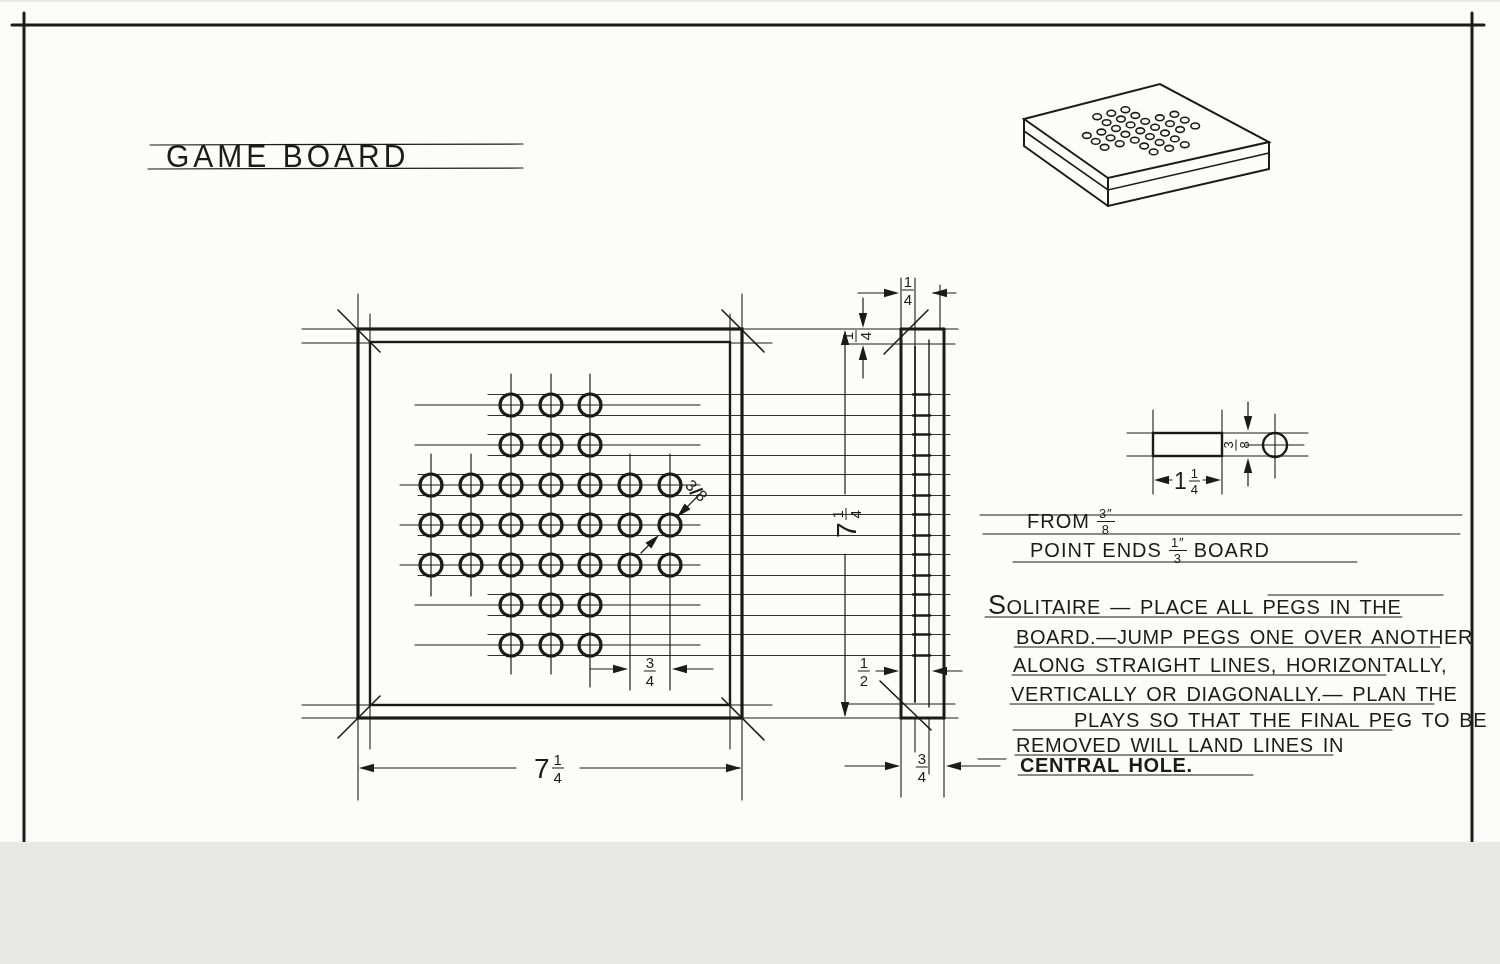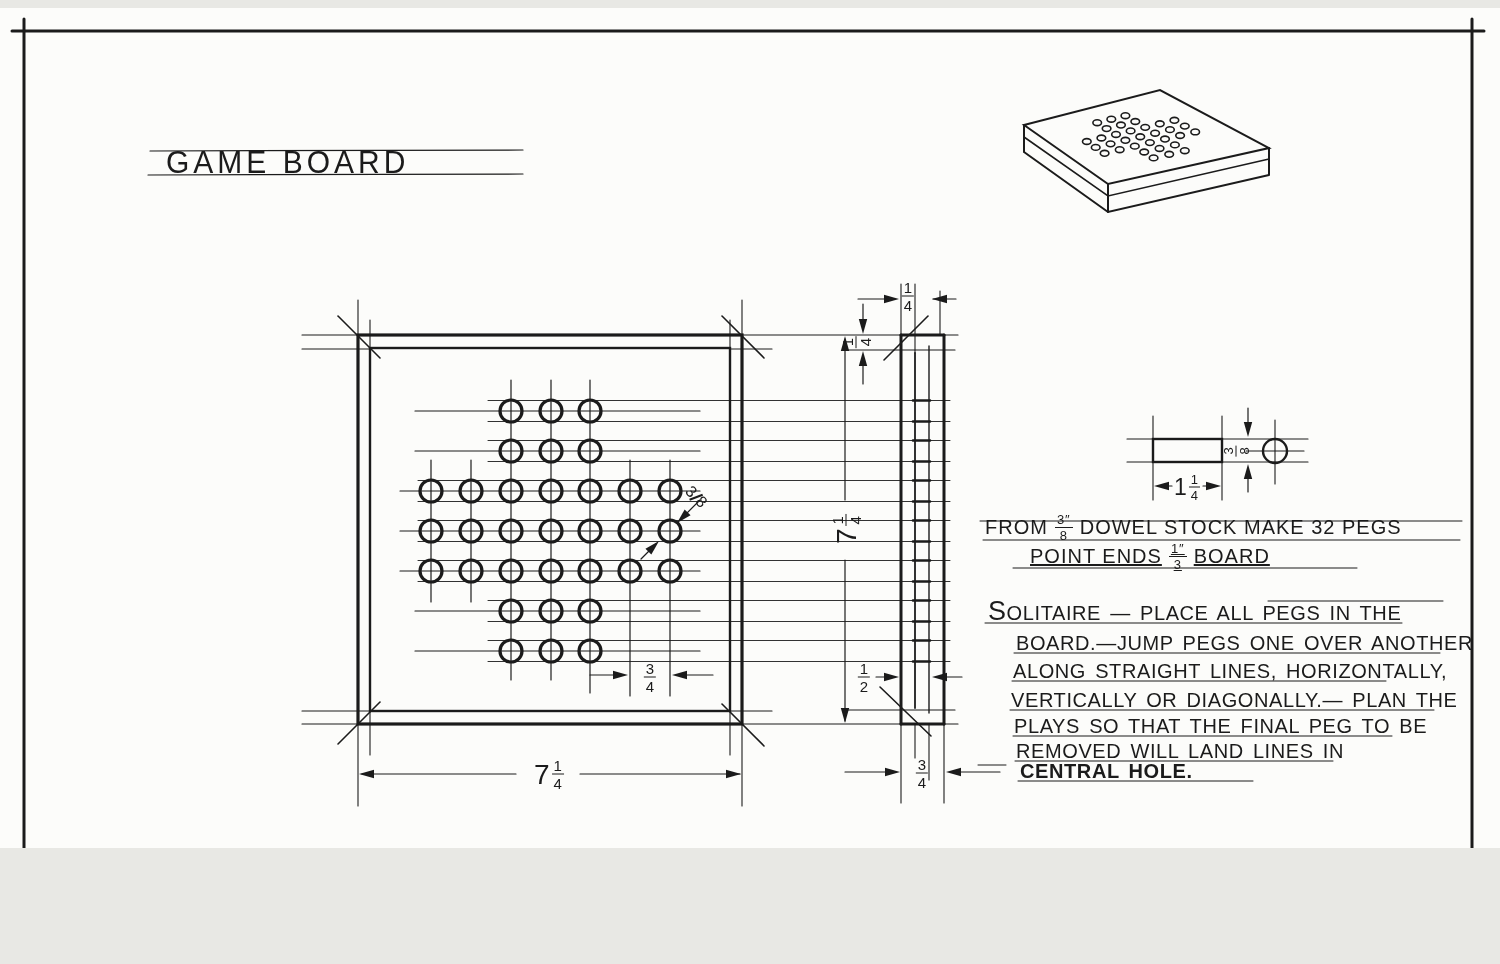--- a/index.html
+++ b/index.html
@@ -1,17 +1,17 @@
 <!DOCTYPE html>
 <html><head>
 <meta charset="utf-8">
 <style>
   html,body{margin:0;padding:0;background:#e8e8e4;}
   .sheet{
-    position:relative; width:1500px; height:840px; margin:8px auto;
+    position:relative; width:1500px; height:840px; margin:2px auto;
     background:#fcfcfa; overflow:hidden;
     font-family:"Liberation Sans", sans-serif; color:#1b1b1b;
   }
   svg#drawing{position:absolute;left:0;top:0;}
   .ov{position:absolute; white-space:nowrap;}
   .ctr{transform:translate(-50%,-50%);}
   .ctr-r90{transform:translate(-50%,-50%) rotate(-90deg);}
   .ctr-d45{transform:translate(-50%,-50%) rotate(45deg);}
   .title{
     font-size:30px; letter-spacing:4px; font-weight:normal;
@@ -333,37 +333,36 @@
       <span class="num">1</span>
       <span class="den">4</span>
     </span>
   </div>
 
   <div class="ov ctr-r90 frac small" style="left:1236px; top:443px;">
     <span class="num">3</span>
     <span class="den">8</span>
   </div>
 
-  <div class="ov note-line" style="left:985px; top:504px; height:30px;">
+  <div class="ov note-line" style="left:1027px; top:504px; height:30px;">
     <span>FROM</span>
     <span class="frac small">
       <span class="num">3″</span>
       <span class="den">8</span>
     </span>
-    <span>DOWEL STOCK MAKE 32 PEGS</span>
-  </div>
-  <div class="ov note-line" style="left:1030px; top:534px; height:28px;text-decoration:underline;">
+  </div>
+  <div class="ov note-line" style="left:1030px; top:534px; height:28px;">
     <span>POINT ENDS</span>
     <span class="frac small">
       <span class="num">1″</span>
       <span class="den">3</span>
     </span>
     <span>BOARD</span>
   </div>
 
   <div class="ov instr-line lead" style="left:988px;  top:592px;text-align:center;">SOLITAIRE — PLACE ALL PEGS IN THE</div>
   <div class="ov instr-line" style="left:1013px; top:652px;">ALONG STRAIGHT LINES, HORIZONTALLY,</div>
   <div class="ov instr-line" style="left:1016px; top:624px;">BOARD.—JUMP PEGS ONE OVER ANOTHER</div>
   <div class="ov instr-line" style="left:1011px; top:681px;">VERTICALLY OR DIAGONALLY.— PLAN THE</div>
-  <div class="ov instr-line" style="left:1014px; top:707px;">PLAYS SO THAT THE FINAL PEG TO BE</div>
+  <div class="ov instr-line" style="left:1074px; top:707px;">PLAYS SO THAT THE FINAL PEG TO BE</div>
   <div class="ov instr-line" style="left:1016px; top:732px;">REMOVED WILL LAND LINES IN</div>
   <div class="ov instr-line" style="left:1020px; top:752px;font-weight:bold;">CENTRAL HOLE.</div>
 </div>
 
 </body></html>

